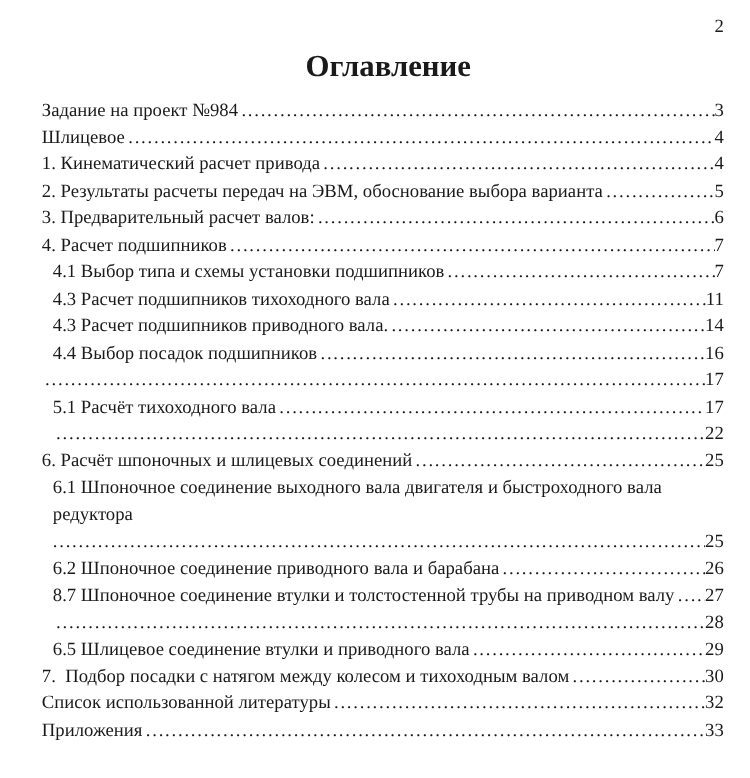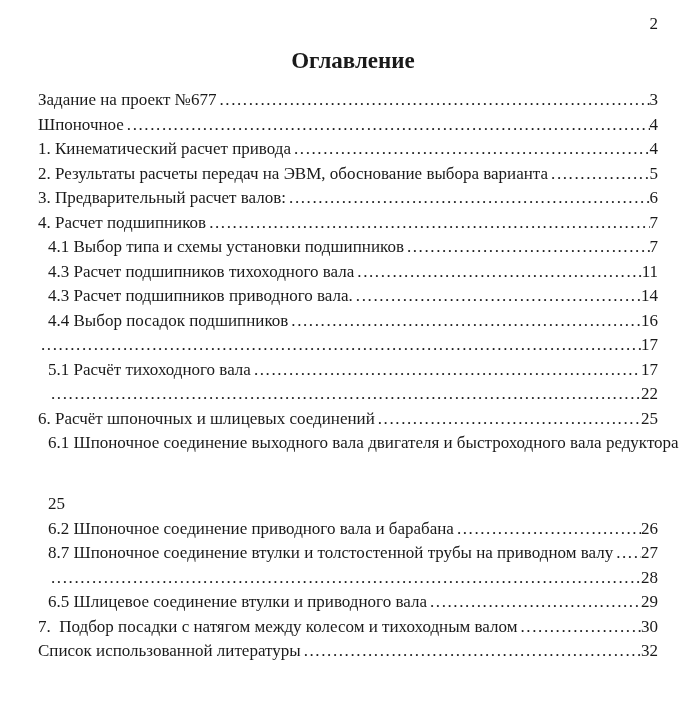--- a/index.html
+++ b/index.html
@@ -19,21 +19,21 @@
   .corner-page-number {
     position: absolute;
     top: 13px;
     right: 24px;
     font-size: 17px;
     line-height: 22px;
   }
   .doc-title {
     margin: 46px 0 0 0;
     text-align: center;
-    font-size: 23px;
+    font-size: 28px;
     line-height: 29px;
     font-weight: bold;
     padding-left: 24px;
   }
   .toc-list {
     margin: 13px 24px 0 38px; 
   }
   .toc-entry {
     display: flex;
     align-items: baseline;
@@ -56,46 +56,45 @@
   .toc-dots::after {
     content: "...................................................................................................................................................................................";
     letter-spacing: 1.6px;
   }
   .toc-page {
     white-space: nowrap;
   }
   
   .toc-entry.wrapped {
     flex-wrap: wrap;
-    flex-direction: column;
   }
   .toc-entry.wrapped .toc-label {
     flex: 0 0 100%;
   }
   .toc-entry.wrapped .toc-dots {
     margin-left: 0;
   }
 </style>
 </head>
 <body>
 
 <div class="page">
 
   <div class="corner-page-number">2</div>
 
   <h1 class="doc-title">Оглавление</h1>
 
   <div class="toc-list">
       <div class="toc-entry level-0">
-      <span class="toc-label">Задание на проект №677</span>
+      <span class="toc-label">Задание на проект №984</span>
       <span class="toc-dots"></span>
       <span class="toc-page">3</span>
     </div>
       <div class="toc-entry level-0">
-      <span class="toc-label">Шпоночное</span>
+      <span class="toc-label">Шлицевое</span>
       <span class="toc-dots"></span>
       <span class="toc-page">4</span>
     </div>
       <div class="toc-entry level-0">
       <span class="toc-label">1. Кинематический расчет привода</span>
       <span class="toc-dots"></span>
       <span class="toc-page">4</span>
     </div>
       <div class="toc-entry level-0">
       <span class="toc-label">2. Результаты расчеты передач на ЭВМ, обоснование выбора варианта</span>
@@ -177,15 +176,20 @@
       <div class="toc-entry level-0">
       <span class="toc-label">7.  Подбор посадки с натягом между колесом и тихоходным валом</span>
       <span class="toc-dots"></span>
       <span class="toc-page">30</span>
     </div>
       <div class="toc-entry level-0">
       <span class="toc-label">Список использованной литературы</span>
       <span class="toc-dots"></span>
       <span class="toc-page">32</span>
     </div>
+      <div class="toc-entry level-0">
+      <span class="toc-label">Приложения</span>
+      <span class="toc-dots"></span>
+      <span class="toc-page">33</span>
+    </div>
     </div>
 
 </div>
 
 </body></html>

